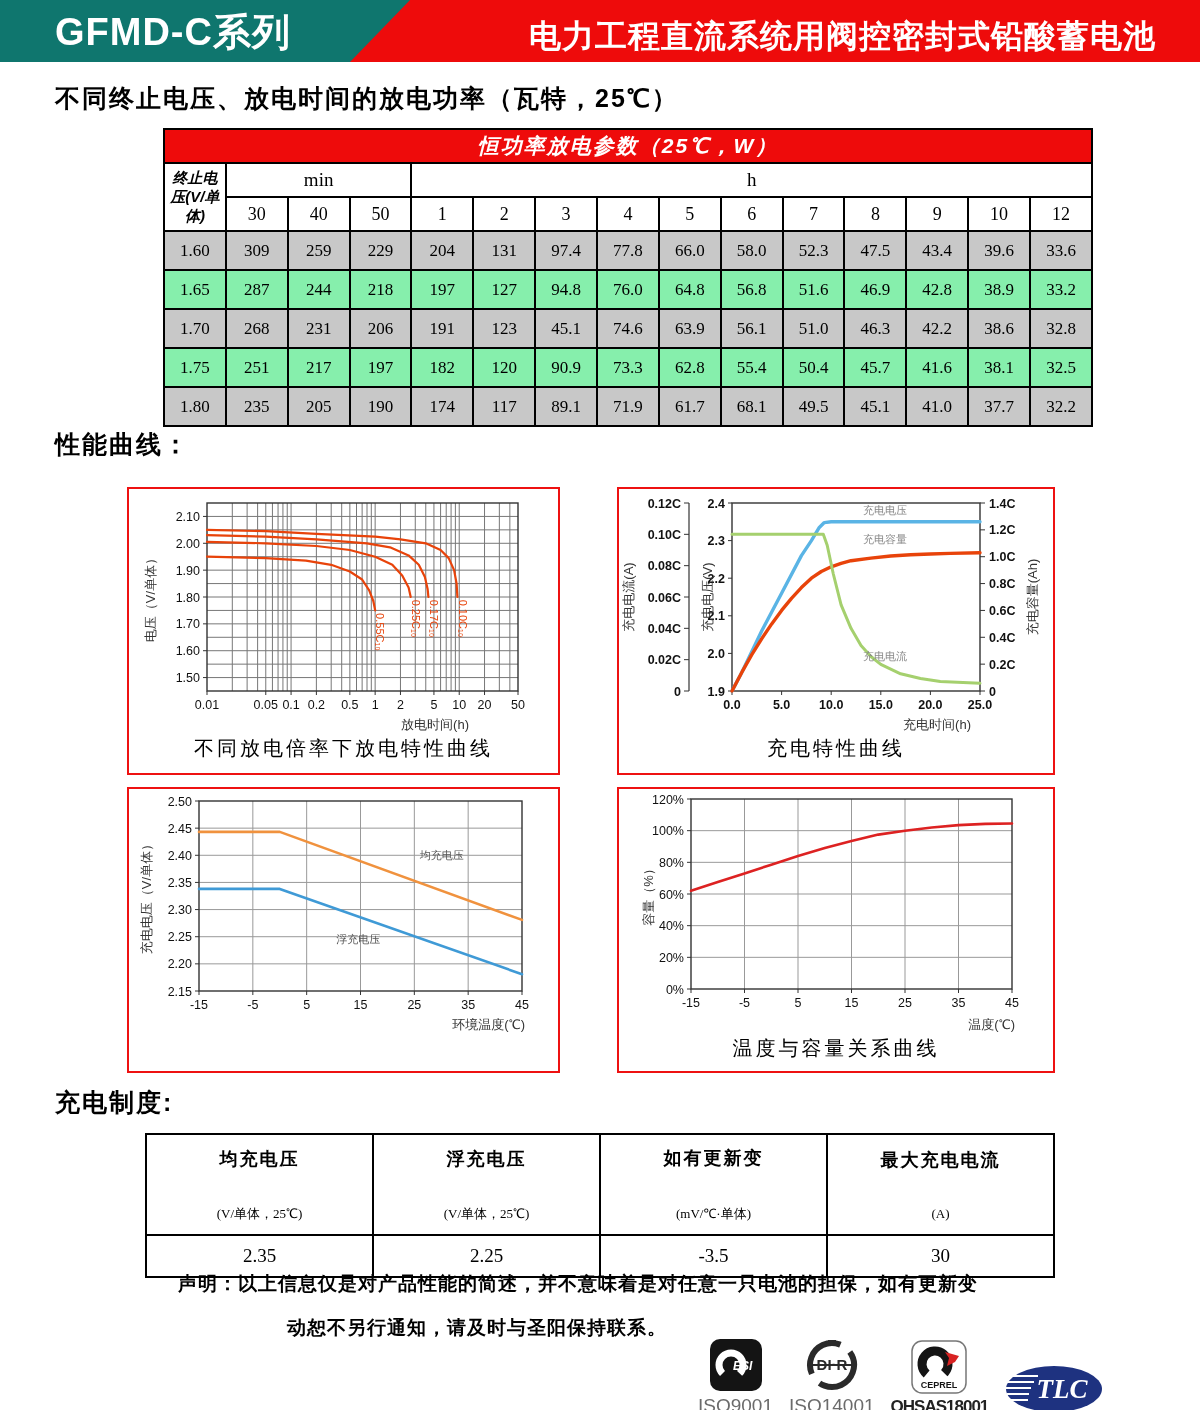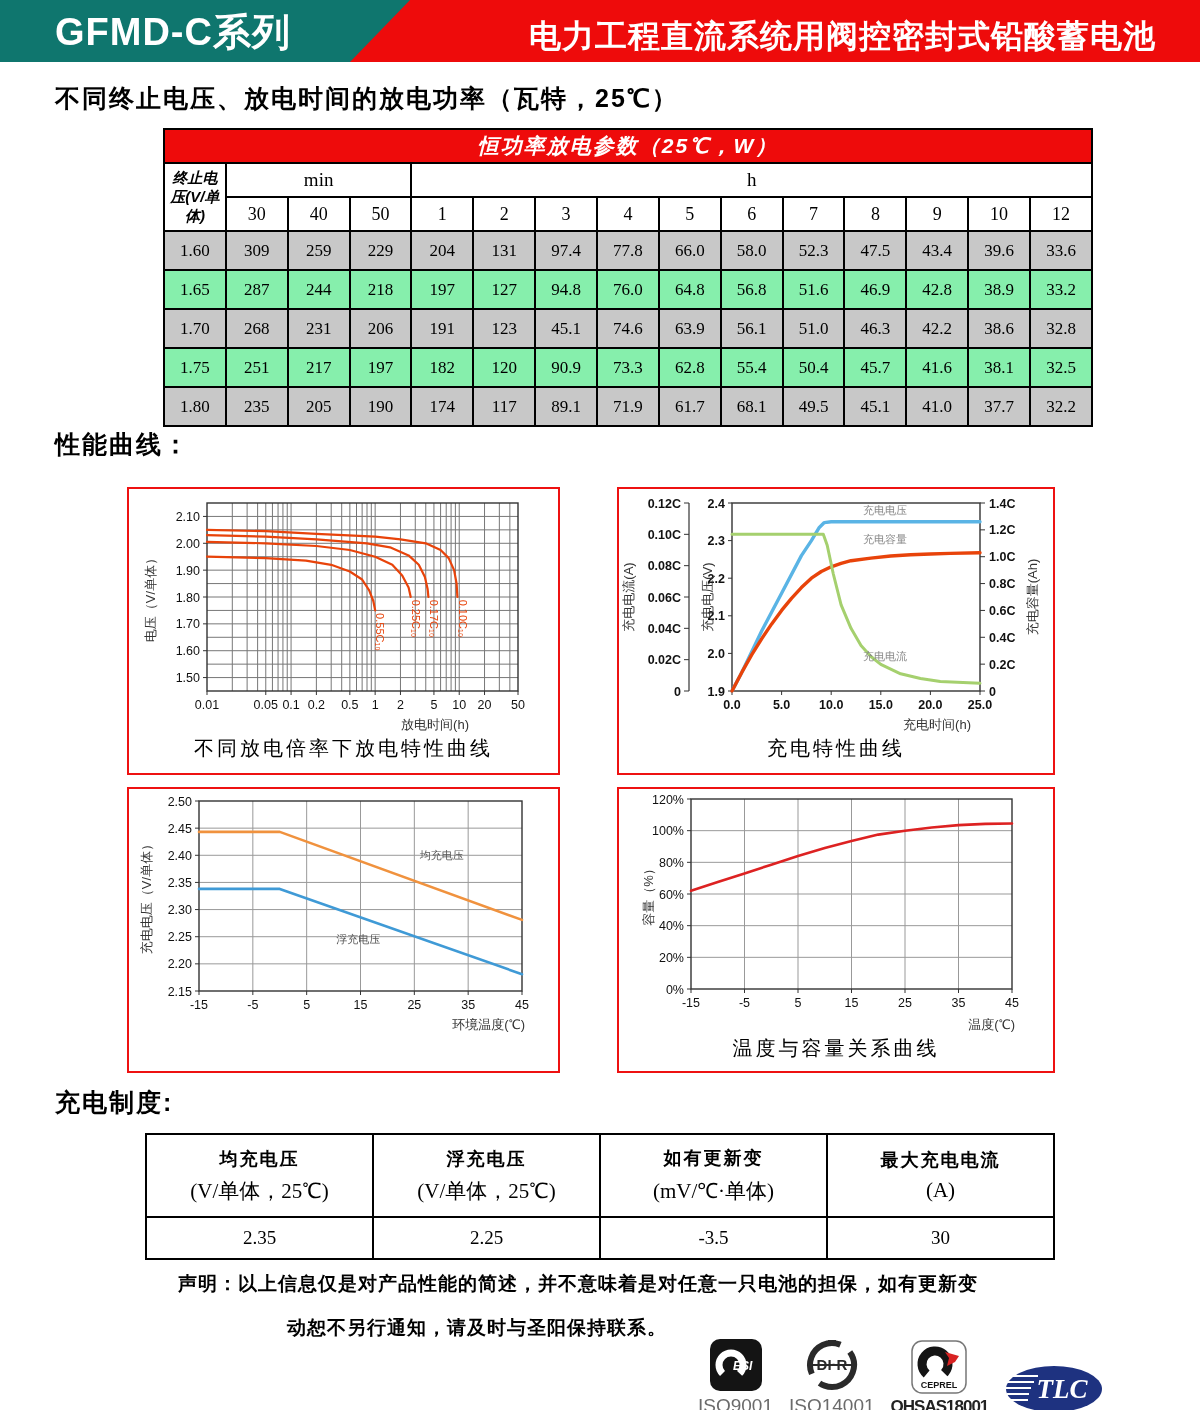--- a/index.html
+++ b/index.html
@@ -40,21 +40,21 @@
   .chart-caption{text-align:center;font-size:20px;font-weight:normal;letter-spacing:3px;margin-top:-4px;}
   svg .tick{font-family:"Liberation Sans",sans-serif;font-size:12.5px;fill:#111;}
   svg .tb{font-weight:bold;}
   svg .axlabel{font-family:"Liberation Sans",sans-serif;font-size:13px;fill:#333;}
   svg .slabel{font-family:"Liberation Sans",sans-serif;font-size:11px;}
   
   #charge-wrap{position:absolute;left:145px;top:1133px;width:910px;}
   #charge-table{width:910px;border-collapse:collapse;table-layout:fixed;}
   #charge-table td{border:2px solid #000;text-align:center;}
   #charge-table .ht{font-size:18px;font-weight:bold;letter-spacing:2px;padding-top:10px;}
-  #charge-table .hs{font-size:21px;padding:6px 0 10px 0;font-family:"Liberation Serif",serif;}
+  #charge-table .hs{font-size:13px;padding:6px 0 10px 0;font-family:"Liberation Serif",serif;margin-top:28px;}
   #charge-table .cv{font-size:19px;height:38px;font-family:"Liberation Serif",serif;}
   
   #disclaimer{position:absolute;left:178px;top:1262px;width:890px;font-size:19px;
               font-weight:bold;line-height:44px;letter-spacing:1px;}
   #disclaimer .l2{margin-left:109px;}
   
   #certs{position:absolute;left:698px;top:1338px;display:flex;align-items:flex-end;gap:16px;}
   .cert{display:flex;flex-direction:column;align-items:center;}
   .cert-label{font-size:19px;color:#6b6b6b;margin-top:3px;font-family:"Liberation Sans",sans-serif;}
   .cert-label.strong{color:#222;font-weight:bold;font-size:17px;letter-spacing:-1px;}

